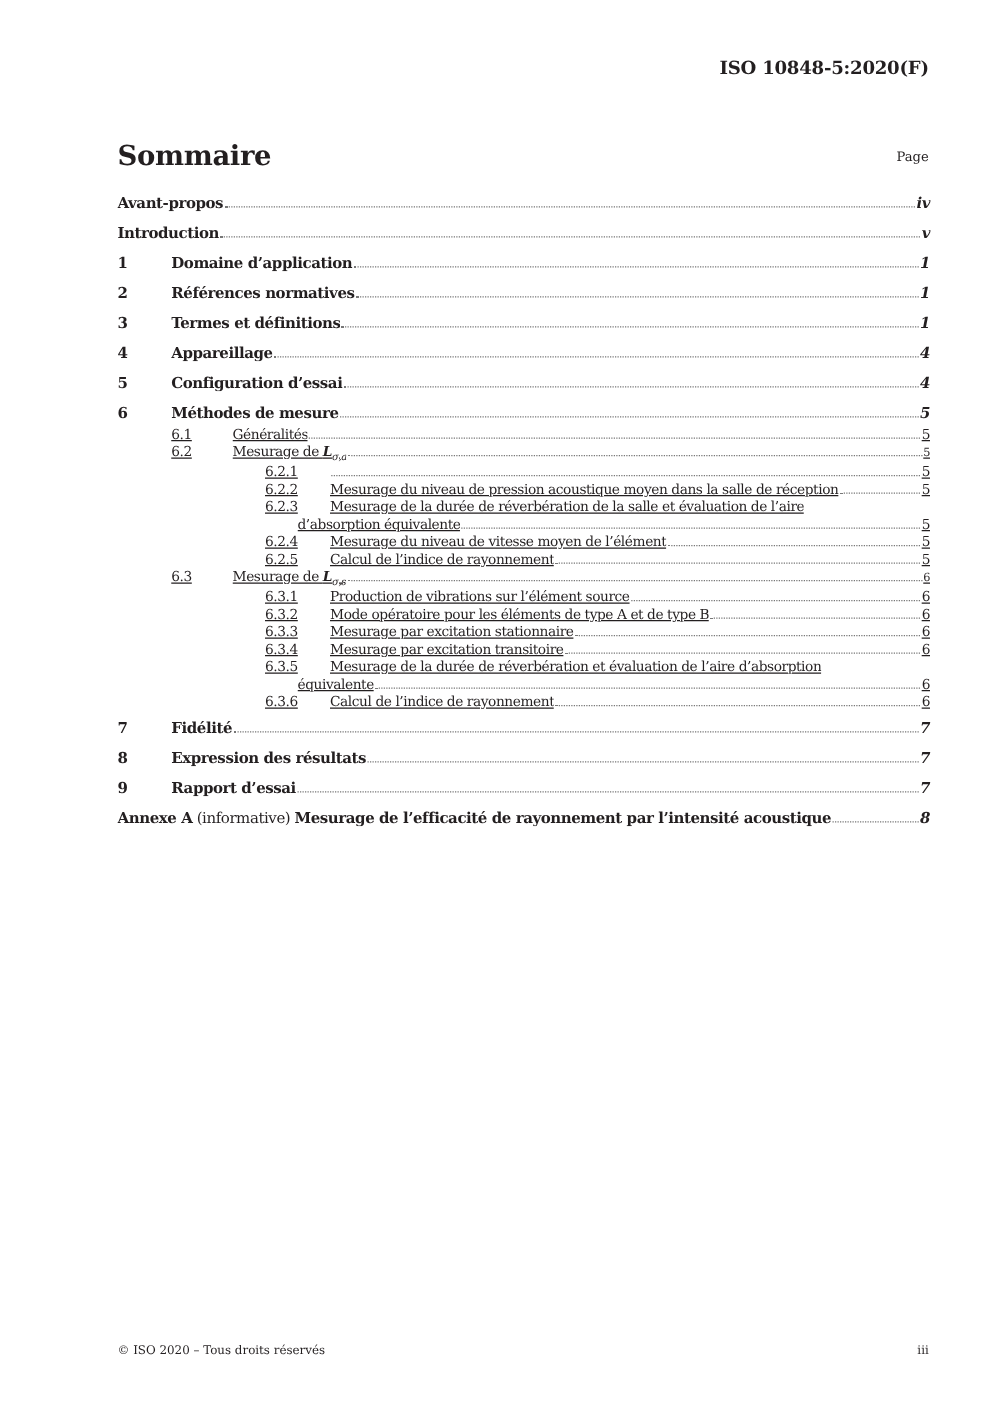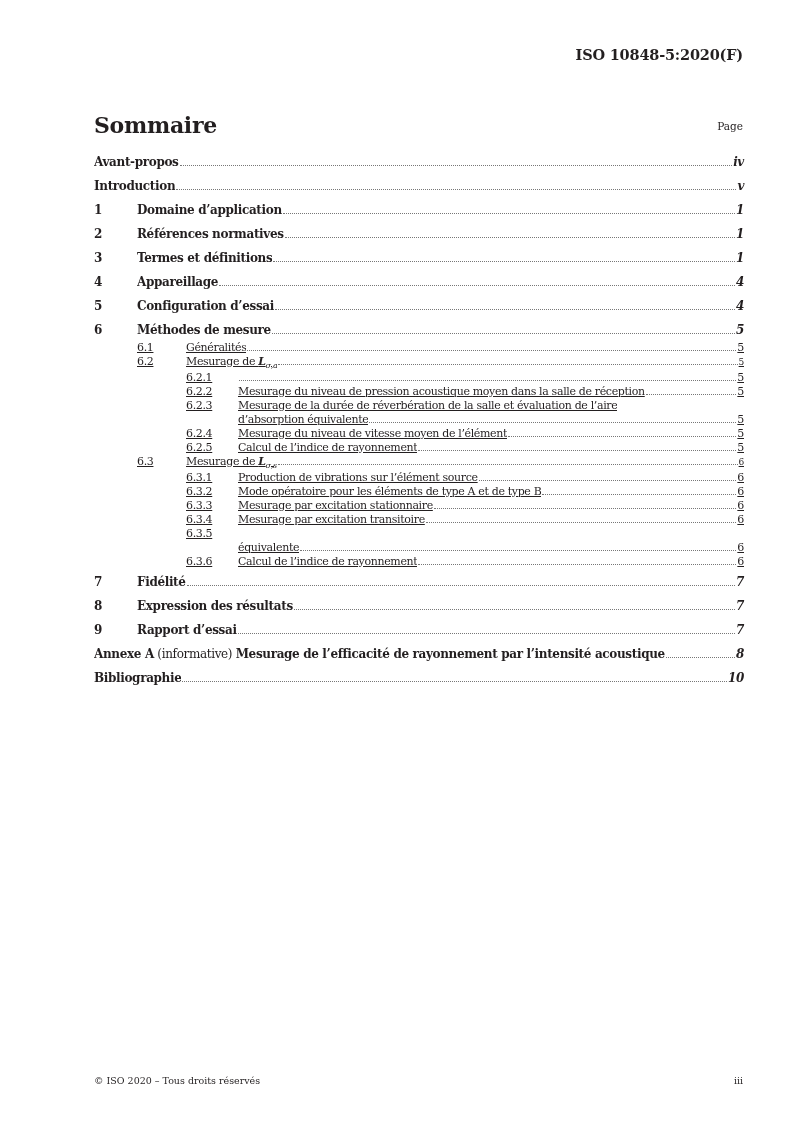--- a/index.html
+++ b/index.html
@@ -8,21 +8,21 @@
     .header-code { position: absolute; top: 46px; right: 50px; font-size: 14.5px; font-weight: bold; letter-spacing: -0.2px; }
     .title { position: absolute; top: 112px; left: 94px; font-size: 22px; font-weight: bold; letter-spacing: -0.3px; }
     .page-label { position: absolute; top: 120px; right: 50px; font-size: 10.5px; }
     .toc { position: absolute; top: 155px; left: 94px; width: 650px; }
     .row { display: flex; align-items: baseline; white-space: nowrap; }
     .row.l1 { height: 24px; font-weight: bold; font-size: 12px; letter-spacing: -0.35px; justify-content: space-between; }
     .row.l2 { height: 14px; font-size: 11px; letter-spacing: -0.35px; line-height: 14px; text-decoration: underline; }
     .num { display: inline-block; flex: 0 0 auto; }
     .l1 .num { width: 43px; }
     .l2.lv2 .num { width: 49px; margin-left: 43px; }
-    .l2.lv3 .num { width: 52px; margin-left: 92px; }
+    .l2.lv3 .num { width: 52px; margin-left: 118px; }
     .l2.cont { padding-left: 144px; }
     .text { flex: 0 1 auto; overflow: hidden; text-overflow: clip; }
     .dots { flex: 1 1 auto; border-bottom: 1px dotted #777; margin: 0 1px 3px 1px; min-width: 4px; height: 1px; }
     .pg { flex: 0 0 auto; text-align: right; }
     .l1 .pg { font-weight: bold; font-style: italic; }
     .sym { font-style: italic; font-weight: bold; }
     .sub { font-size: 8px; vertical-align: -3px; font-style: italic; font-weight: normal; }
     .small-pg { font-size: 9px; }
     .annex-info { font-weight: normal; }
     .footer-left { position: absolute; top: 1075px; left: 94px; font-size: 9.5px; }
@@ -153,20 +153,21 @@
     <span class="pg">6</span>
   </div>
   <div class="row l2 lv3">
     <span class="num">6.3.4</span>
     <span class="text">Mesurage par excitation transitoire</span>
     <span class="dots"></span>
     <span class="pg">6</span>
   </div>
   <div class="row l2 lv3">
     <span class="num">6.3.5</span>
+    <span class="text">Mesurage de la durée de réverbération et évaluation de l’aire d’absorption</span>
   </div>
   <div class="row l2 cont">
     <span class="text">équivalente</span>
     <span class="dots"></span>
     <span class="pg">6</span>
   </div>
   <div class="row l2 lv3">
     <span class="num">6.3.6</span>
     <span class="text">Calcul de l’indice de rayonnement</span>
     <span class="dots"></span>
@@ -189,21 +190,16 @@
     <span class="num">9</span>
     <span class="text">Rapport d’essai</span>
     <span class="dots"></span>
     <span class="pg">7</span>
   </div>
   <div class="row l1">
     <span class="text"><span>Annexe A</span><span class="annex-info"> (informative) </span><span>Mesurage de l’efficacité de rayonnement par l’intensité acoustique</span></span>
     <span class="dots"></span>
     <span class="pg">8</span>
   </div>
-  <div class="row l1">
-    <span class="text">Bibliographie</span>
-    <span class="dots"></span>
-    <span class="pg">10</span>
-  </div>
 </div>
 
 <div class="footer-left">© ISO 2020 – Tous droits réservés</div>
 <div class="footer-right">iii</div>
 
 </body></html>

